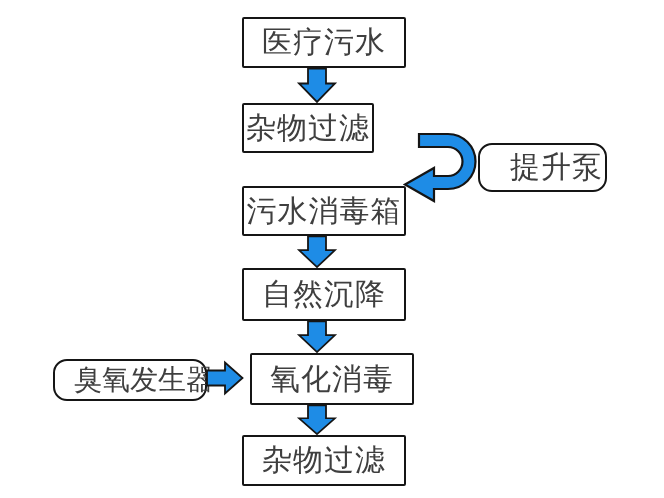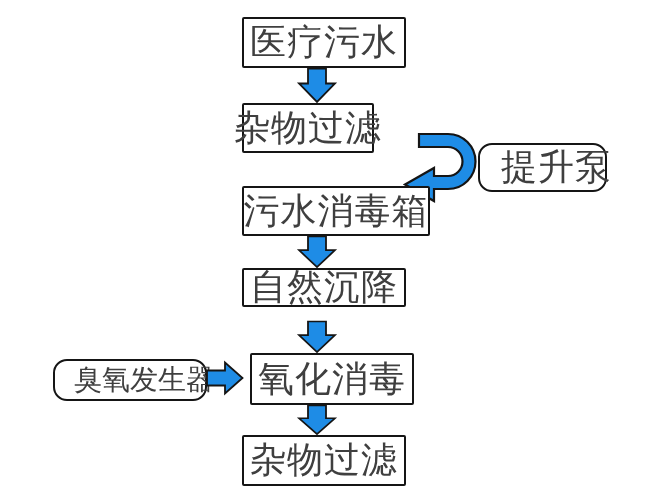--- a/index.html
+++ b/index.html
@@ -15,31 +15,31 @@
     overflow:hidden;
     font-family:"Liberation Serif","DejaVu Serif",serif;
   }
   .box{
     position:absolute;
     box-sizing:border-box;
     background:#ffffff;
     border:2.5px solid var(--ink);
     color:var(--text);
     display:flex;align-items:center;justify-content:center;
-    font-size:36px;
+    font-size:30px;
     letter-spacing:1px;
     white-space:nowrap;
   }
   .rect{border-radius:2px;}
   .rounded{border-radius:14px;padding-left:28px;}
   
   .b-medical{left:242px;top:17px;width:164px;height:51px;}
   .b-debris{left:242px;top:103px;width:132px;height:50px;}
-  .b-tank{left:242px;top:186px;width:188px;height:50px;}
-  .b-settle{left:242px;top:268px;width:164px;height:39px;}
+  .b-tank{left:242px;top:186px;width:164px;height:50px;}
+  .b-settle{left:242px;top:268px;width:164px;height:53px;}
   .b-oxide{left:242px;top:353px;width:164px;height:52px;margin-left:8px;}
   .b-discharge{left:242px;top:435px;width:164px;height:51px;}
   
   .b-pump{left:478px;top:143px;width:129px;height:49px;}
   .b-ozone{left:53px;top:359px;width:154px;height:42px;font-size:28px;letter-spacing:0;}
   
   svg.arrow{position:absolute;display:block;overflow:visible;}
   svg.arrow path{fill:var(--blue);stroke:var(--ink);stroke-width:1.8;stroke-linejoin:miter;}
   svg.uturn path{stroke-width:2.2;}
   .a1{left:298px;top:68px;width:38px;height:35px;}

